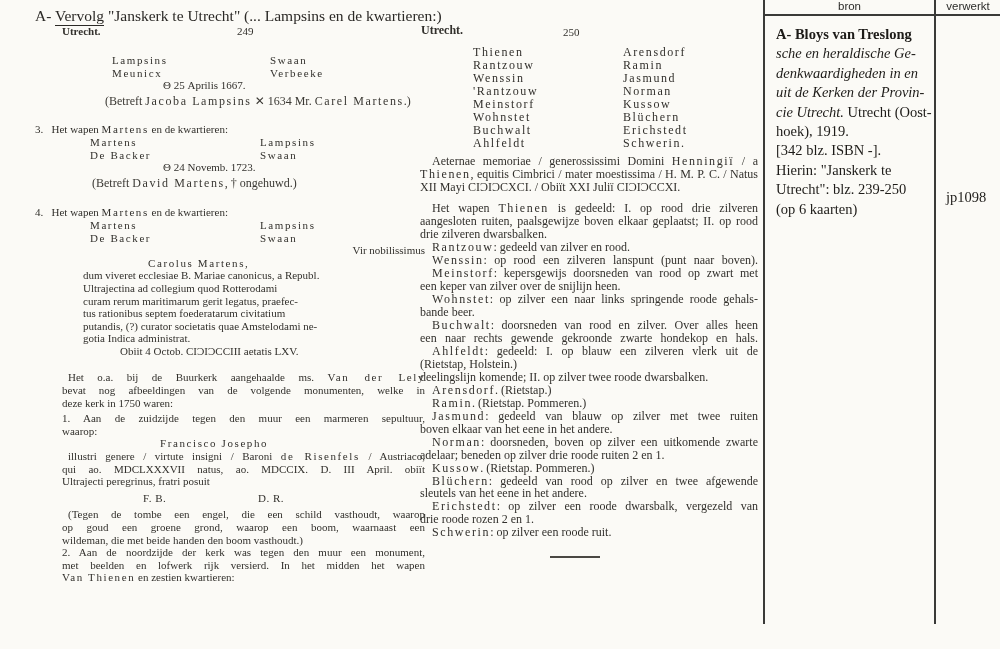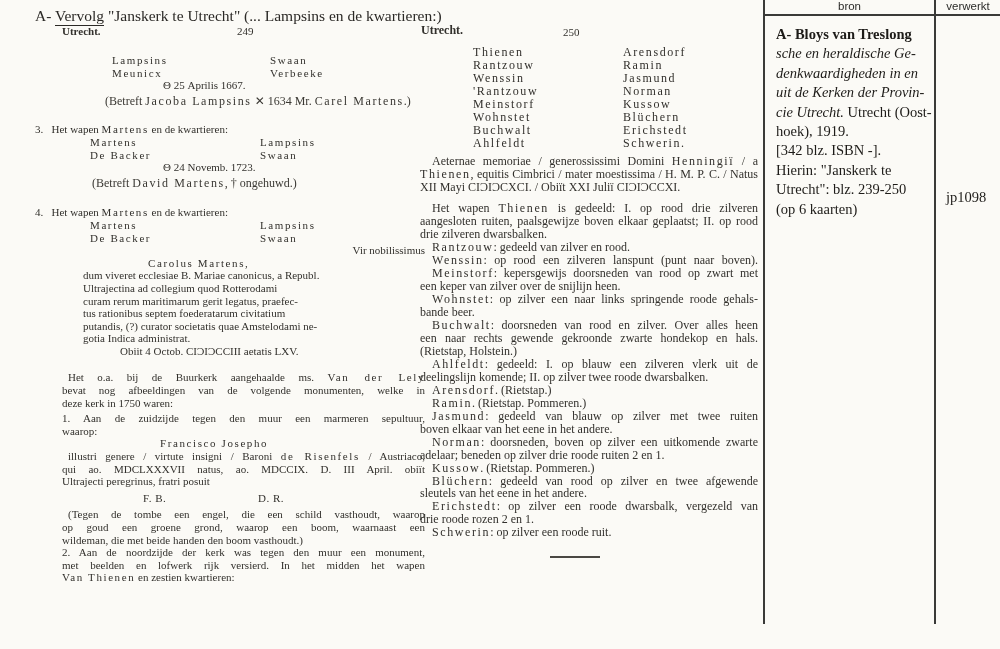--- a/index.html
+++ b/index.html
@@ -141,22 +141,22 @@
     <div class="line j">aangesloten ruiten, paalsgewijze boven elkaar geplaatst; II. op rood</div>
     <div class="line">drie zilveren dwarsbalken.</div>
     <div class="line ind"><span class="seg sp">Rantzouw</span><span class="seg">: gedeeld van zilver en rood.</span></div>
     <div class="line ind j"><span class="seg sp">Wenssin</span><span class="seg">: op rood een zilveren lanspunt (punt naar boven).</span></div>
     <div class="line ind j"><span class="seg sp">Meinstorf</span><span class="seg">: kepersgewijs doorsneden van rood op zwart met</span></div>
     <div class="line">een keper van zilver over de snijlijn heen.</div>
     <div class="line ind j"><span class="seg sp">Wohnstet</span><span class="seg">: op zilver een naar links springende roode gehals-</span></div>
     <div class="line">bande beer.</div>
     <div class="line ind j"><span class="seg sp">Buchwalt</span><span class="seg">: doorsneden van rood en zilver. Over alles heen</span></div>
     <div class="line j">een naar rechts gewende gekroonde zwarte hondekop en hals.</div>
+    <div class="line ind j"><span class="seg sp">Ahlfeldt</span><span class="seg">: gedeeld: I. op blauw een zilveren vlerk uit de</span></div>
     <div class="line">(Rietstap, Holstein.)</div>
-    <div class="line ind j"><span class="seg sp">Ahlfeldt</span><span class="seg">: gedeeld: I. op blauw een zilveren vlerk uit de</span></div>
     <div class="line">deelingslijn komende; II. op zilver twee roode dwarsbalken.</div>
     <div class="line ind"><span class="seg sp">Arensdorf</span><span class="seg">. (Rietstap.)</span></div>
     <div class="line ind"><span class="seg sp">Ramin</span><span class="seg">. (Rietstap. Pommeren.)</span></div>
     <div class="line ind j"><span class="seg sp">Jasmund</span><span class="seg">: gedeeld van blauw op zilver met twee ruiten</span></div>
     <div class="line">boven elkaar van het eene in het andere.</div>
     <div class="line ind j"><span class="seg sp">Norman</span><span class="seg">: doorsneden, boven op zilver een uitkomende zwarte</span></div>
     <div class="line">adelaar; beneden op zilver drie roode ruiten 2 en 1.</div>
     <div class="line ind"><span class="seg sp">Kussow</span><span class="seg">. (Rietstap. Pommeren.)</span></div>
     <div class="line ind j"><span class="seg sp">Blüchern</span><span class="seg">: gedeeld van rood op zilver en twee afgewende</span></div>
     <div class="line">sleutels van het eene in het andere.</div>

